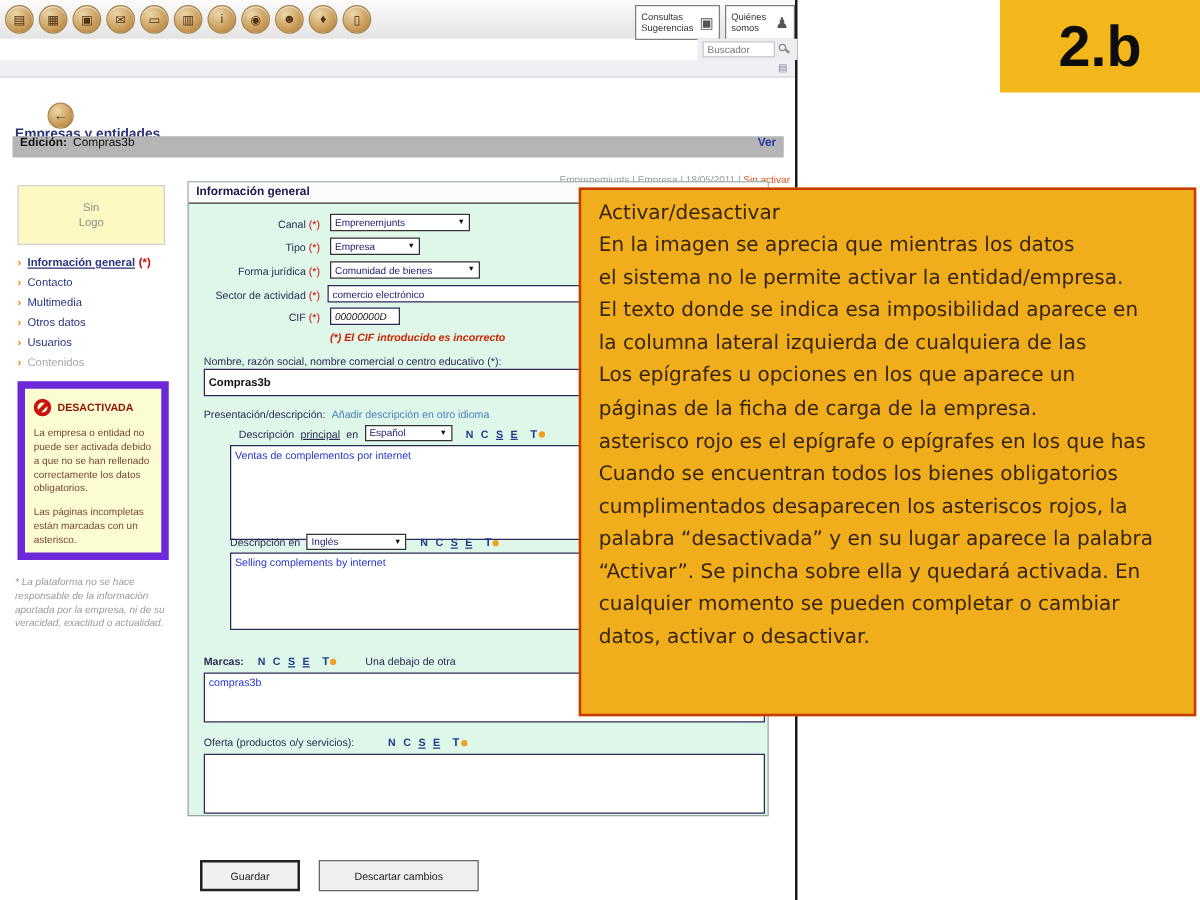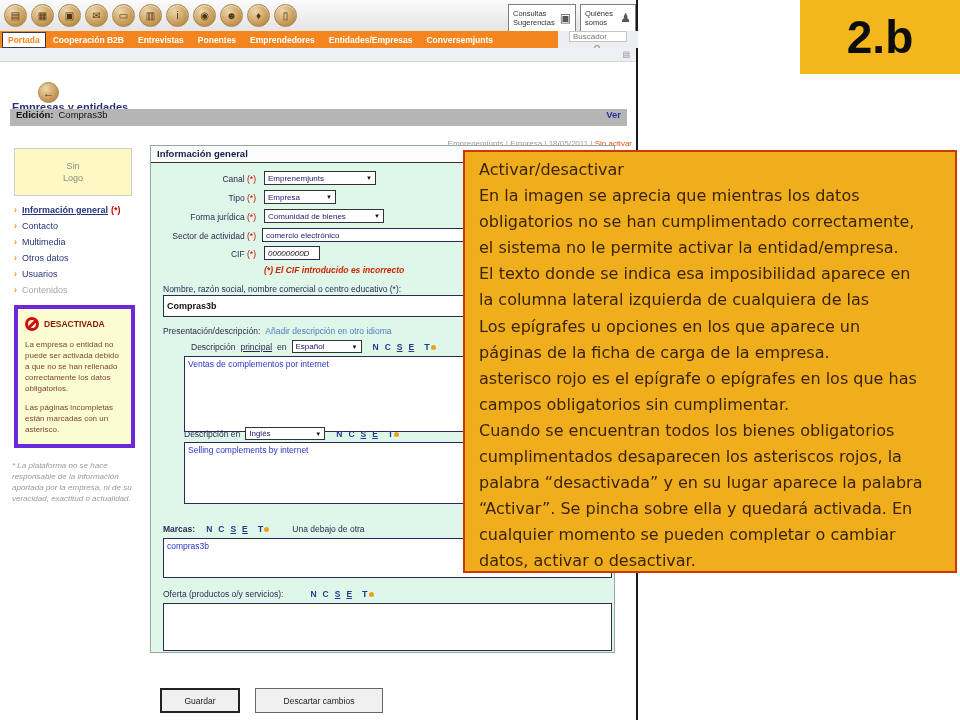--- a/index.html
+++ b/index.html
@@ -25,21 +25,21 @@
   .tb-box .ic { color:#555; font-size:12px; }
   .tb-consultas { left:508px; width:68px; }
   .tb-quienes  { left:580px; width:56px; }
 
   .navbar { position:absolute; left:0; top:31px; width:558px; height:17px;
             background:#f5861f; display:flex; align-items:center; }
   .nav-item { color:#fff; font-weight:bold; font-size:8.5px; padding:0 7px; white-space:nowrap; cursor:pointer; }
   .nav-item.active { background:#fff; color:#f5861f; border:1px solid #3a3a3a;
                      margin-left:2px; padding:2px 5px; }
   .nav-search { position:absolute; left:558px; top:31px; width:80px; height:17px;
-                background:#eceef2; display:flex; align-items:center; gap:3px; padding:0 4px;flex-direction:column; }
+                background:#eceef2; display:flex; align-items:center; gap:3px; padding:0 4px; }
   .nav-search input { width:58px; height:13px; border:1px solid #c5c5c5; background:#fff;
                       font-size:8px; color:#999; padding:0 3px; font-family:inherit; }
   .magnifier { position:relative; width:9px; height:9px; }
   .magnifier i { position:absolute; left:0; top:0; width:6px; height:6px; border:1.5px solid #8a8a8a; border-radius:50%; }
   .magnifier b { position:absolute; left:5px; top:5px; width:4px; height:1.5px; background:#8a8a8a; transform:rotate(45deg); }
 
   .substrip { position:absolute; left:0; top:48px; width:100%; height:14px;
               background:#eef0f4; border-bottom:1px solid #d6d6d6; }
   .list-icon { position:absolute; right:6px; top:2px; font-size:8px; color:#8a8a9a; }
 
@@ -64,21 +64,21 @@
               border:1px solid #d0d0d0; color:#8a8a8a; font-size:9px; text-align:center;
               padding-top:11px; line-height:12px; }
   .menu { position:absolute; left:14px; top:205px; width:125px; }
   .menu-item { display:flex; align-items:baseline; margin-bottom:6px; font-size:9px; color:#26347c; cursor:pointer; }
   .menu-item .chev { color:#f5861f; font-weight:bold; margin-right:5px; font-size:9px; }
   .menu-item.active .t { font-weight:bold; text-decoration:underline; }
   .menu-item .mark { color:#cc0000; font-weight:bold; margin-left:3px; }
   .menu-item.disabled { color:#a8a8a8; cursor:default; }
 
   .warn-box { position:absolute; left:14px; top:305px; width:121px; height:143px;
-              background:#fcfcd2; border:4px solid #6d28d9; padding:8px 7px; }
+              background:#fcfcd2; border:6px solid #6d28d9; padding:8px 7px; }
   .warn-head { display:flex; align-items:center; gap:5px; }
   .no-entry { position:relative; width:14px; height:14px; border:3px solid #cc1111; border-radius:50%; flex:none; }
   .no-entry i { position:absolute; left:-2px; top:3px; width:12px; height:3px; background:#cc1111; transform:rotate(-45deg); }
   .warn-title { font-size:8.5px; font-weight:bold; color:#8b1600; }
   .warn-text { font-size:8px; color:#7a4632; line-height:11px; margin-top:8px; }
 
   .disclaimer { position:absolute; left:12px; top:460px; width:128px; font-size:8px;
                 font-style:italic; color:#9a9a9a; line-height:11px; }
 
   
@@ -151,29 +151,20 @@
       </div>
       <div class="tb-box tb-quienes">
         <span class="txt">
           <span>Quiénes</span><br>
           <span>somos</span>
         </span>
         <span class="ic">♟</span>
       </div>
     </div>
 
-    <div class="navbar">
-      <span class="nav-item active">Portada</span>
-      <span class="nav-item">Cooperación B2B</span>
-      <span class="nav-item">Entrevistas</span>
-      <span class="nav-item">Ponentes</span>
-      <span class="nav-item">Emprendedores</span>
-      <span class="nav-item">Entidades/Empresas</span>
-      <span class="nav-item">Conversemjunts</span>
-    </div>
     <div class="nav-search">
       <input type="text" placeholder="Buscador" style="">
       <span class="magnifier">
           <i></i>
           <b></b>
         </span>
     </div>
 
     <div class="substrip">
       <span class="list-icon">▤</span>
@@ -349,28 +340,26 @@
       <textarea class="ta" style="left: 12px; top: 457px; width: 449px; height: 48px;"></textarea>
     </div>
 
     <button class="btn btn-save">Guardar</button>
     <button class="btn btn-discard">Descartar cambios</button>
   </div>
 
   <div class="annotation">
     <div>Activar/desactivar</div>
     <div>En la imagen se aprecia que mientras los datos</div>
-    <div>obligatorios no se han cumplimentado correctamente,</div>
     <div>el sistema no le permite activar la entidad/empresa.</div>
     <div>El texto donde se indica esa imposibilidad aparece en</div>
     <div>la columna lateral izquierda de cualquiera de las</div>
     <div>Los epígrafes u opciones en los que aparece un</div>
     <div>páginas de la ficha de carga de la empresa.</div>
     <div>asterisco rojo es el epígrafe o epígrafes en los que has</div>
-    <div>campos obligatorios sin cumplimentar.</div>
     <div>Cuando se encuentran todos los bienes obligatorios</div>
     <div>cumplimentados desaparecen los asteriscos rojos, la</div>
     <div>palabra “desactivada” y en su lugar aparece la palabra</div>
     <div>“Activar”. Se pincha sobre ella y quedará activada. En</div>
     <div>cualquier momento se pueden completar o cambiar</div>
     <div>datos, activar o desactivar.</div>
   </div>
 
   <div class="tag">2.b</div>
 

